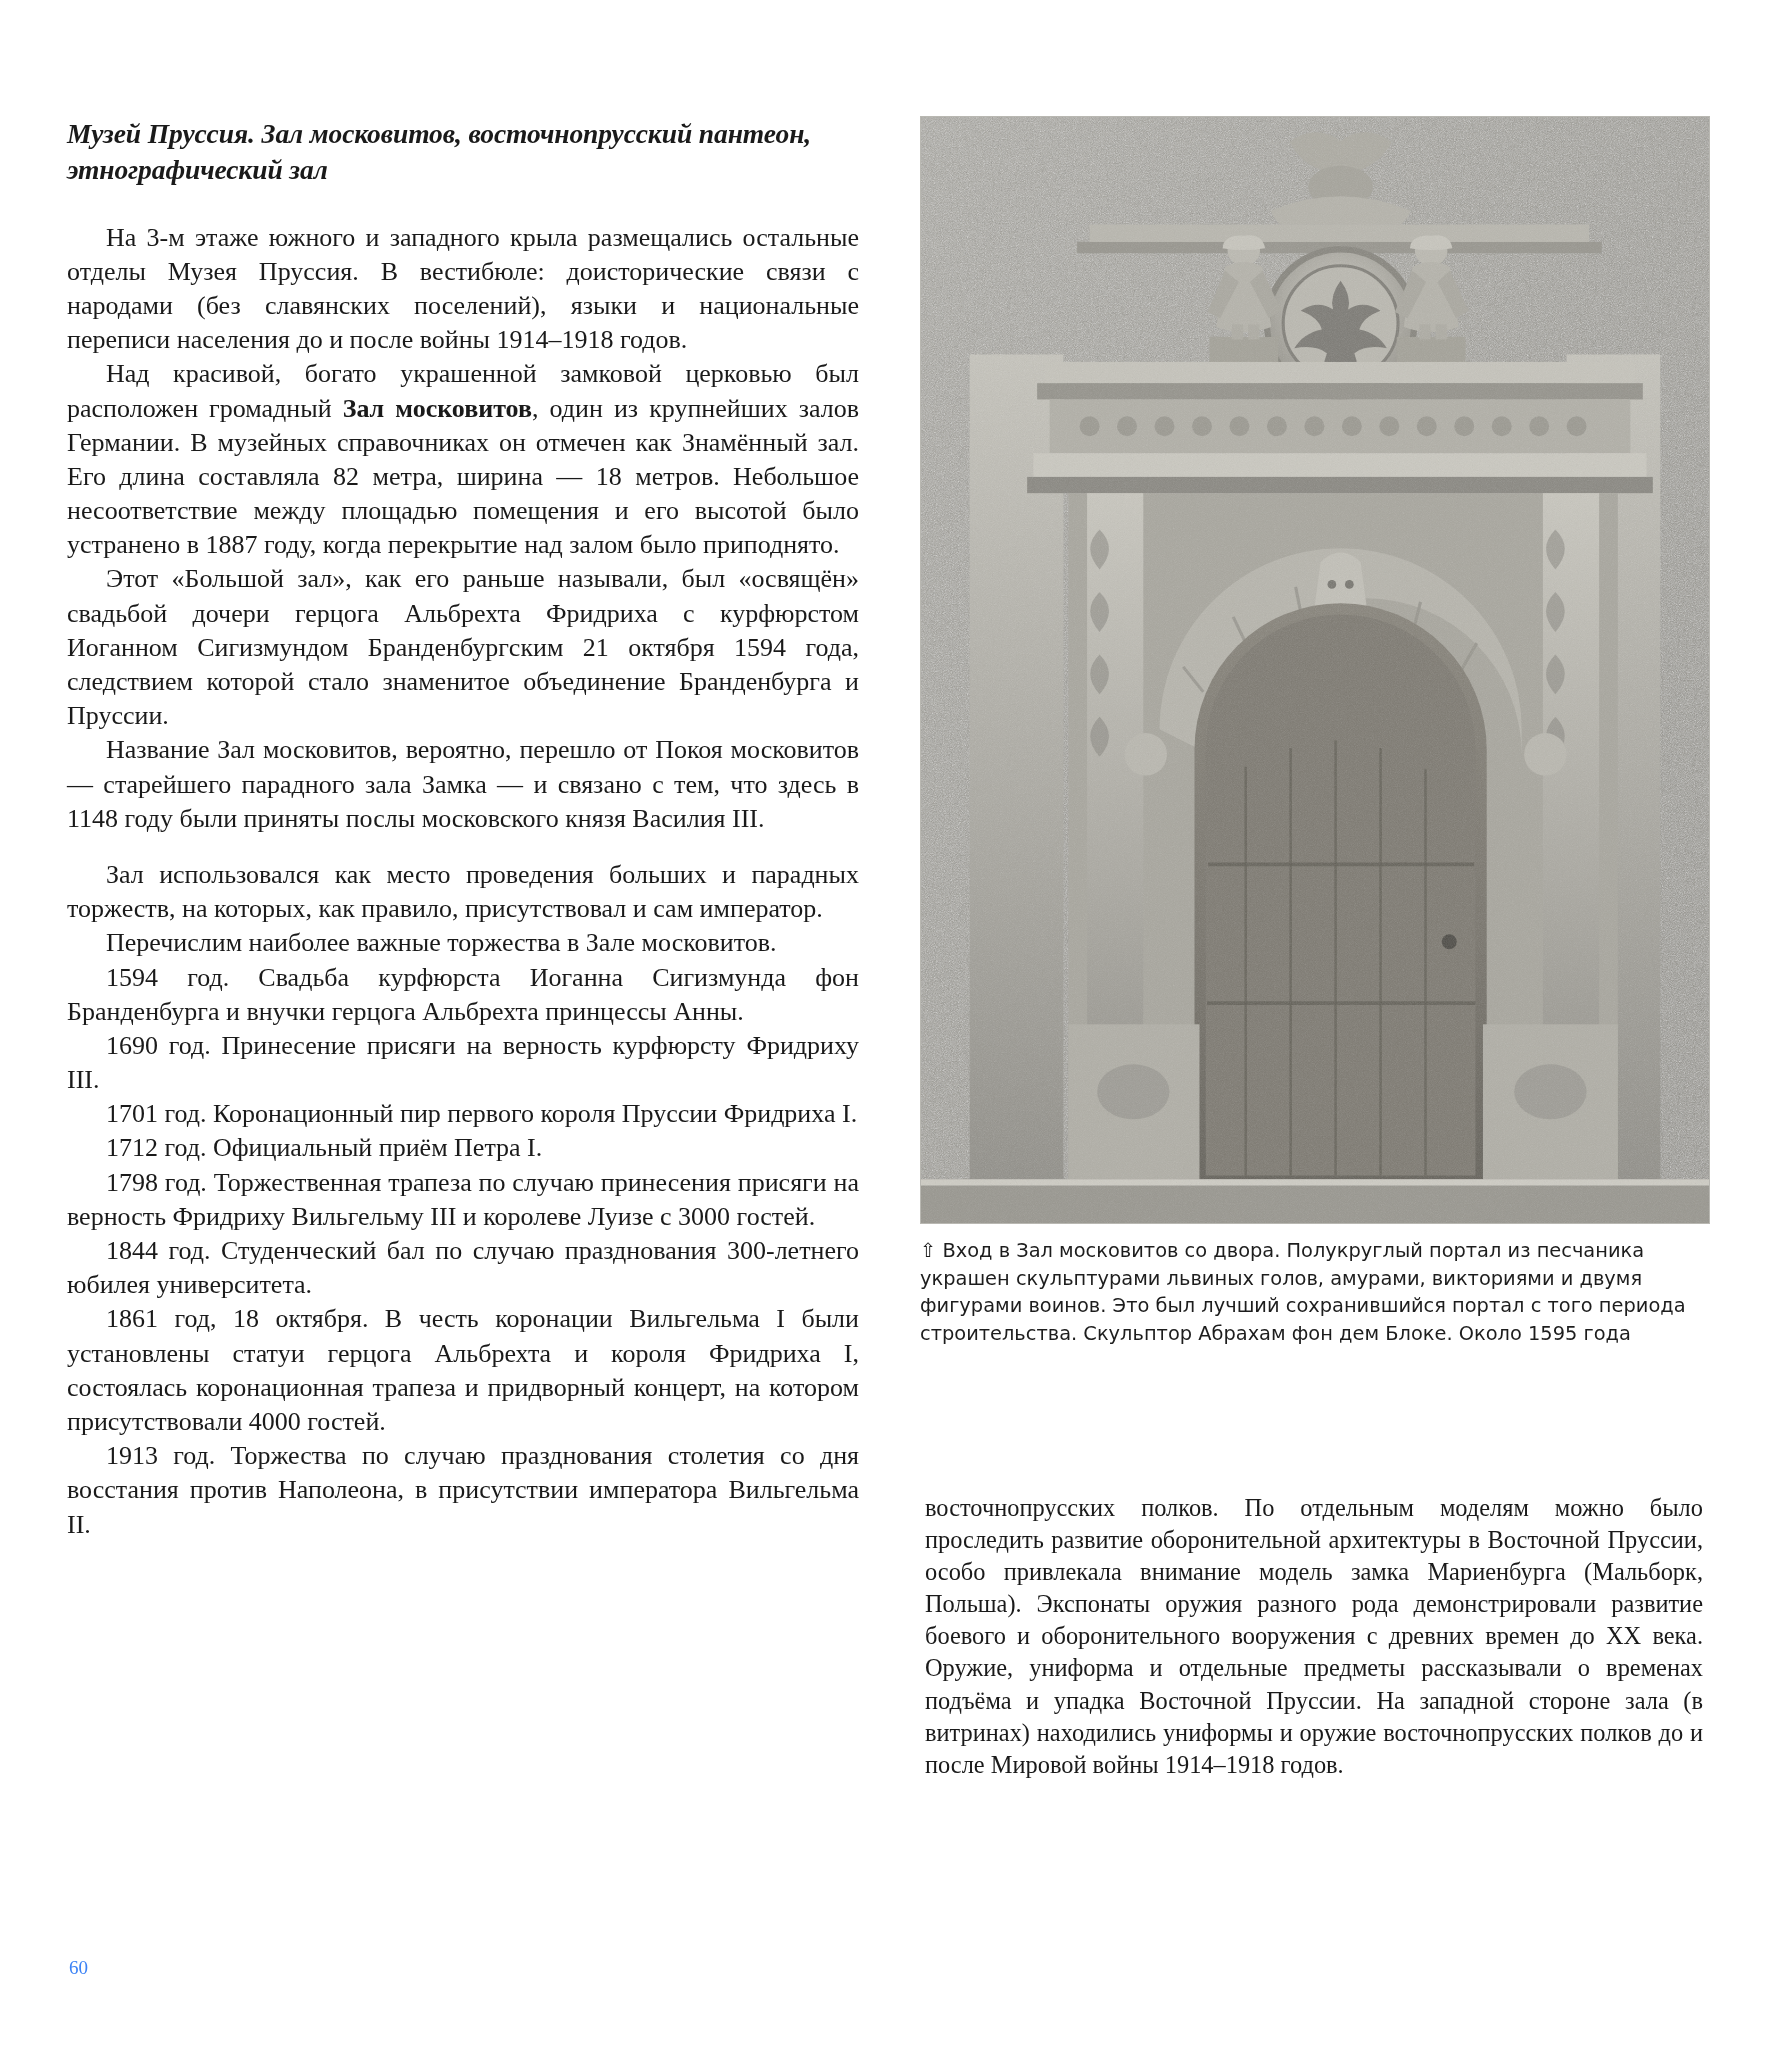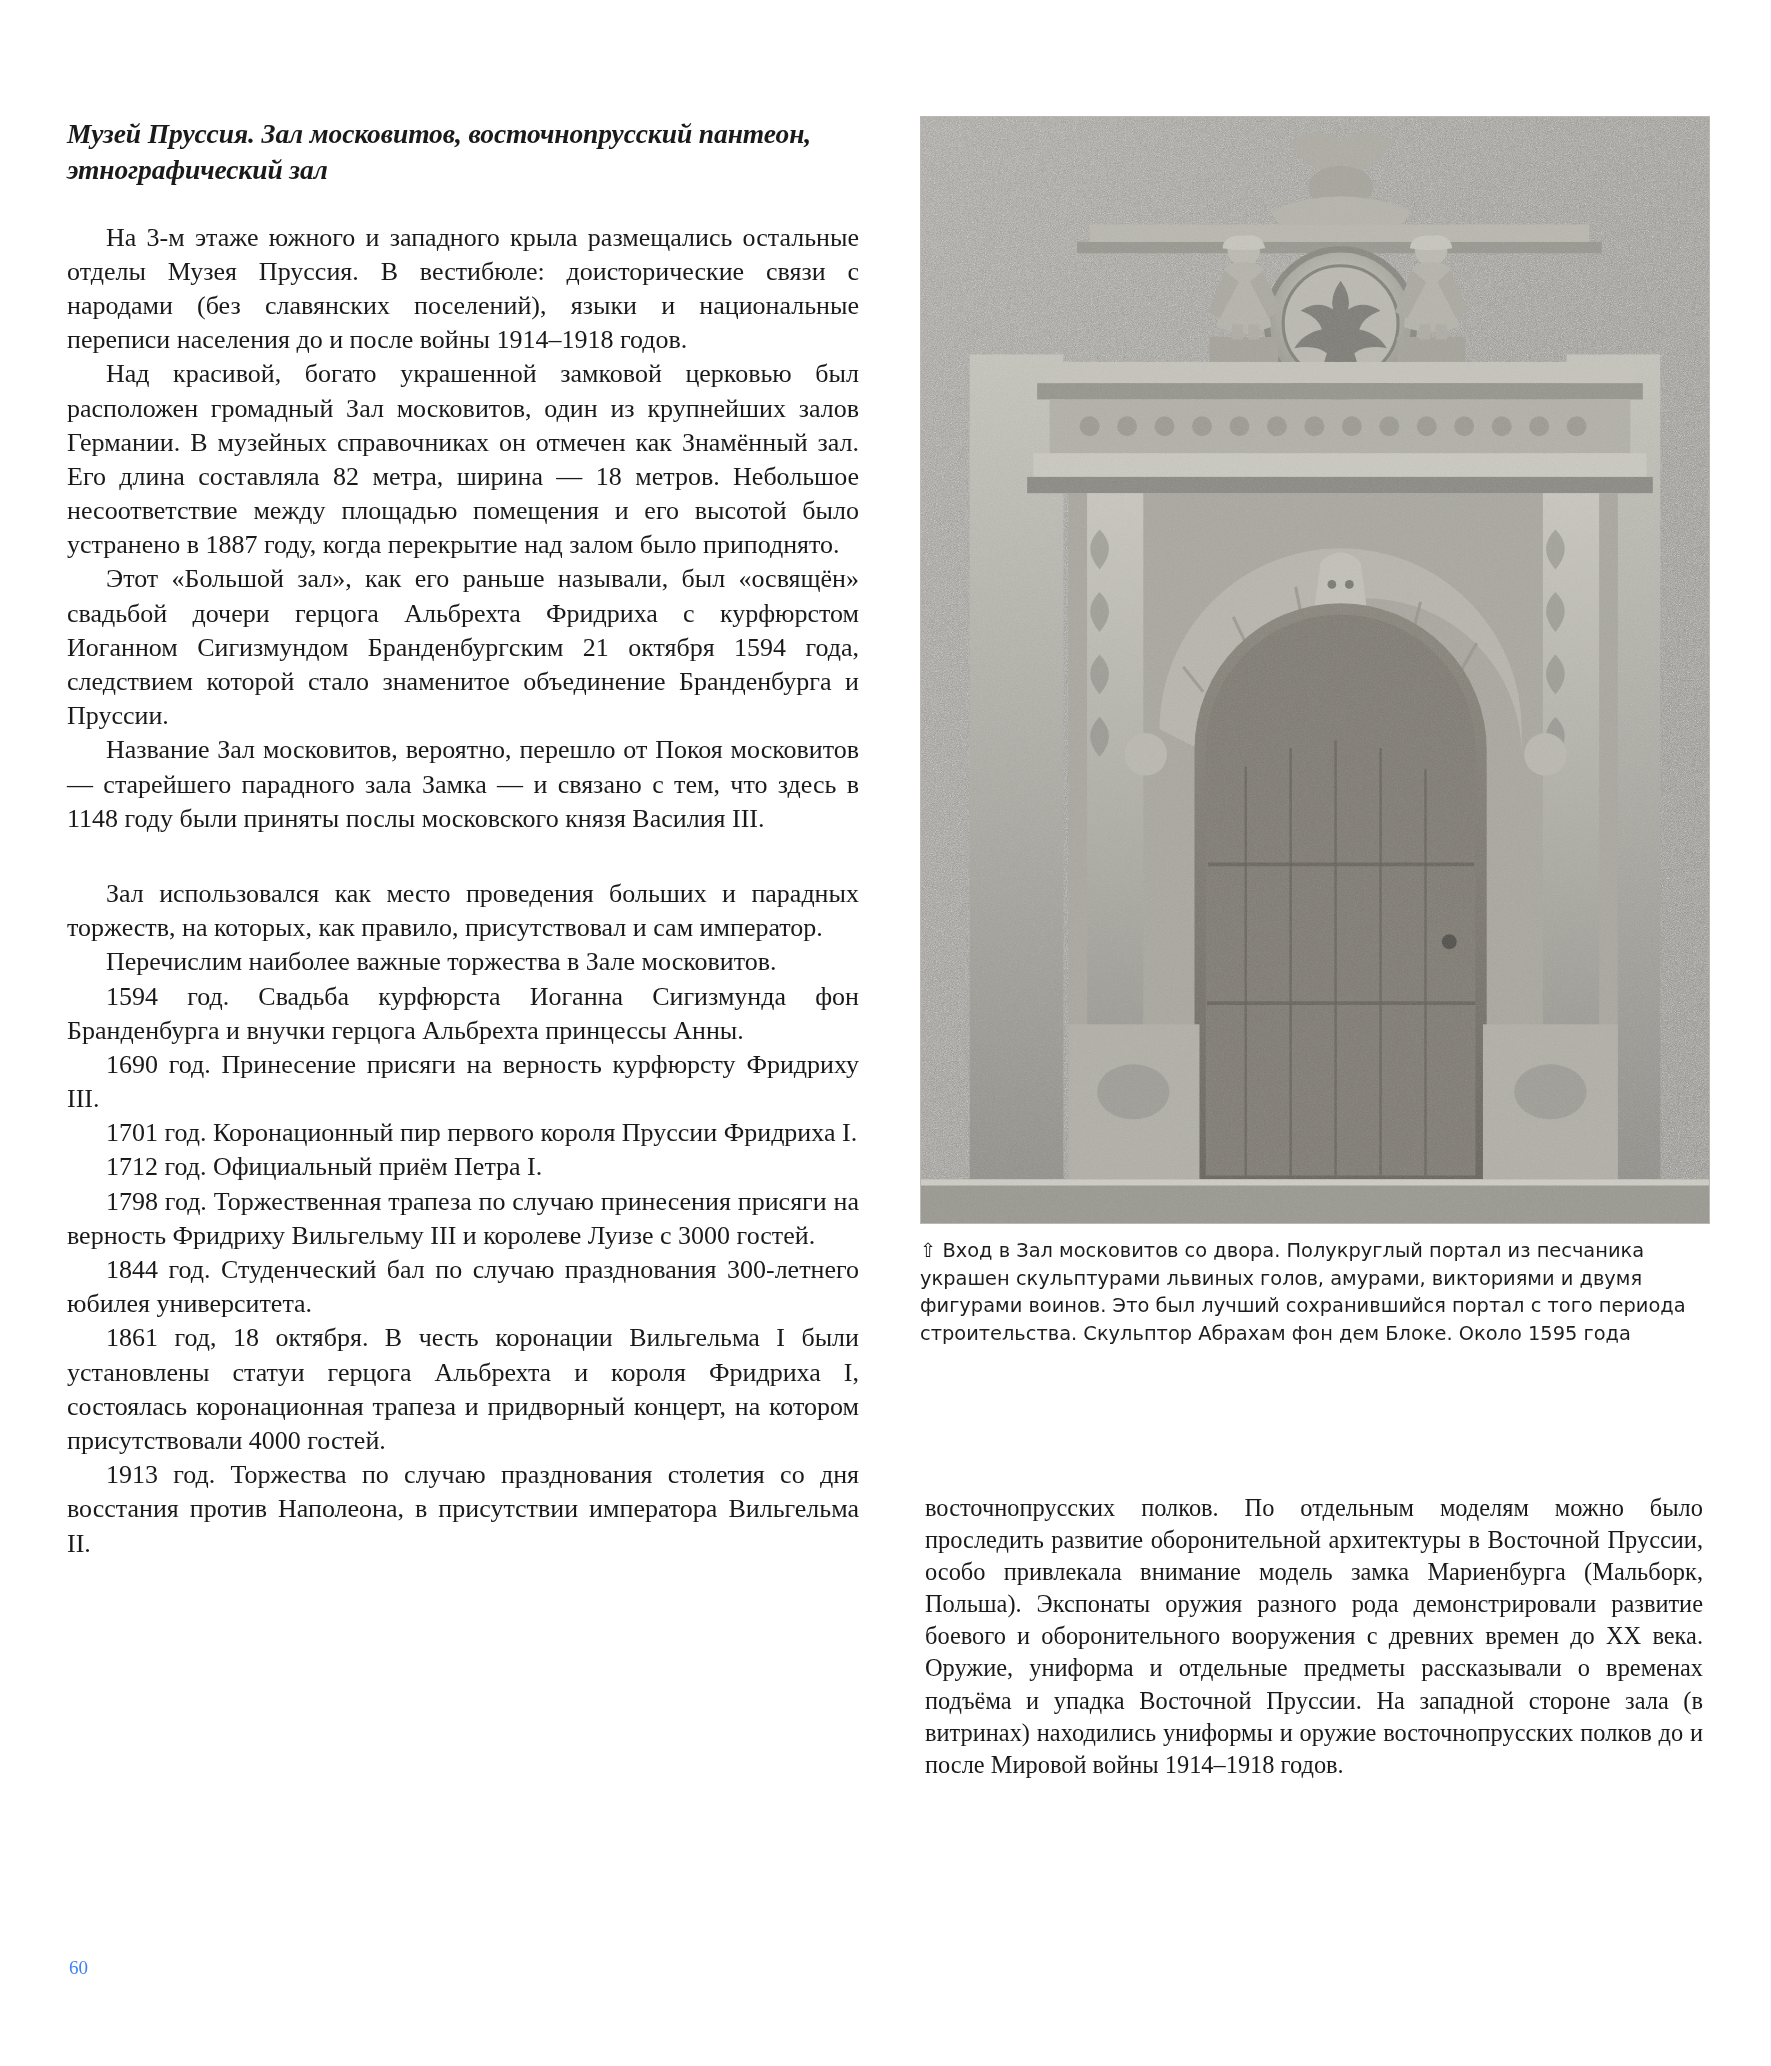--- a/index.html
+++ b/index.html
@@ -44,23 +44,23 @@
   }
   p.body {
     font-size: 26px;
     line-height: 1.315;
     margin: 0;
     text-align: justify;
     text-indent: 39px;
     hyphens: manual;
   }
   p.body.gap {
-    margin-top: 41px;
-  }
-  .bold { font-weight: normal; }
+    margin-top: 22px;
+  }
+  .bold { font-weight: bold; }
 
   
   .photo-frame {
     position: relative;
     width: 788px;
     height: 1106px;
     background: #9b9b96;
     overflow: hidden;
     border: 0.6px solid #b9b8b2;
   }

